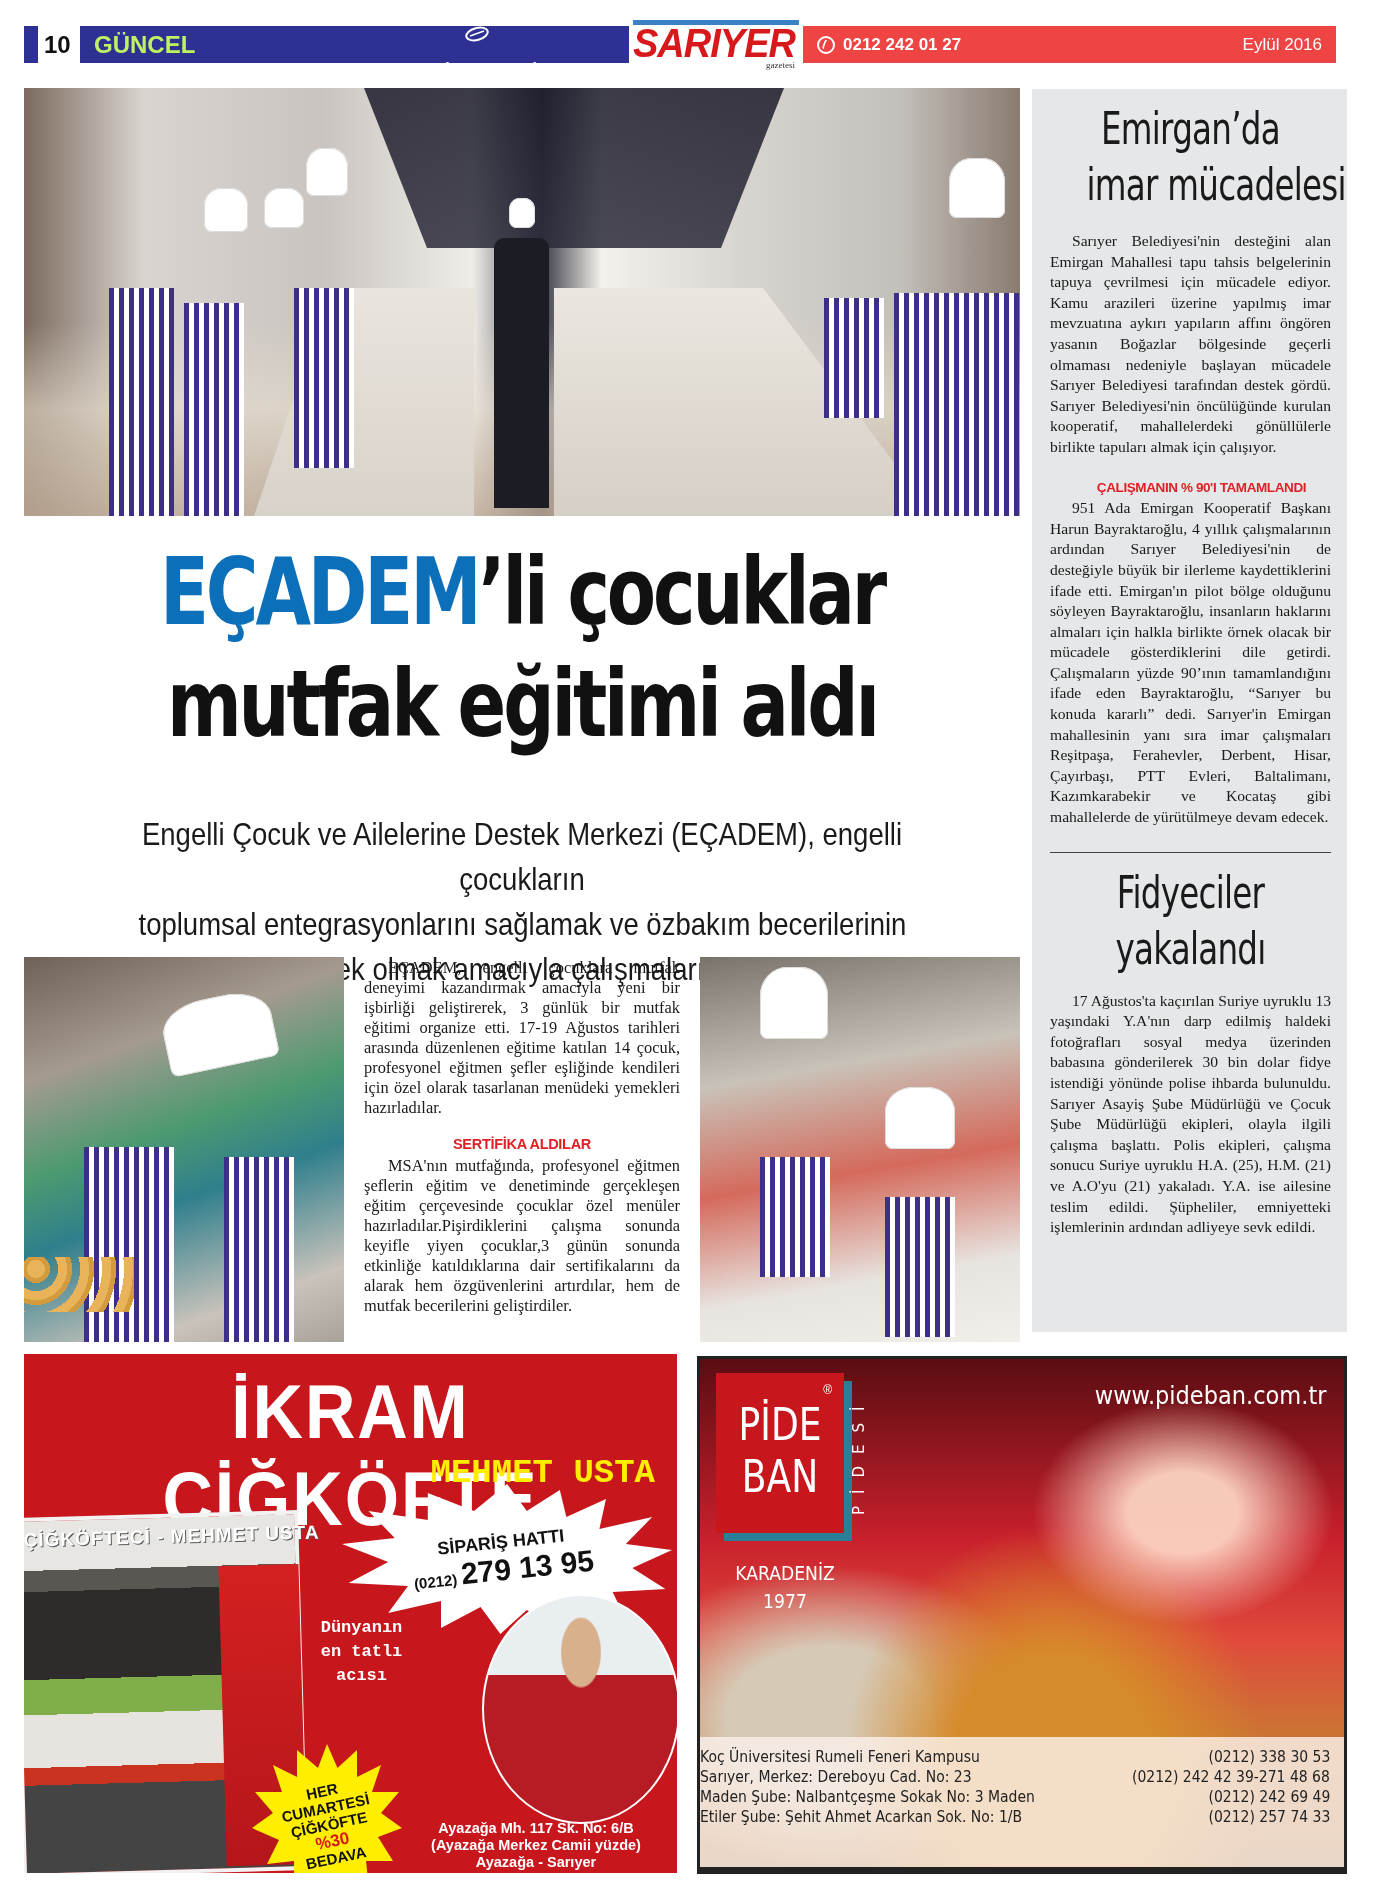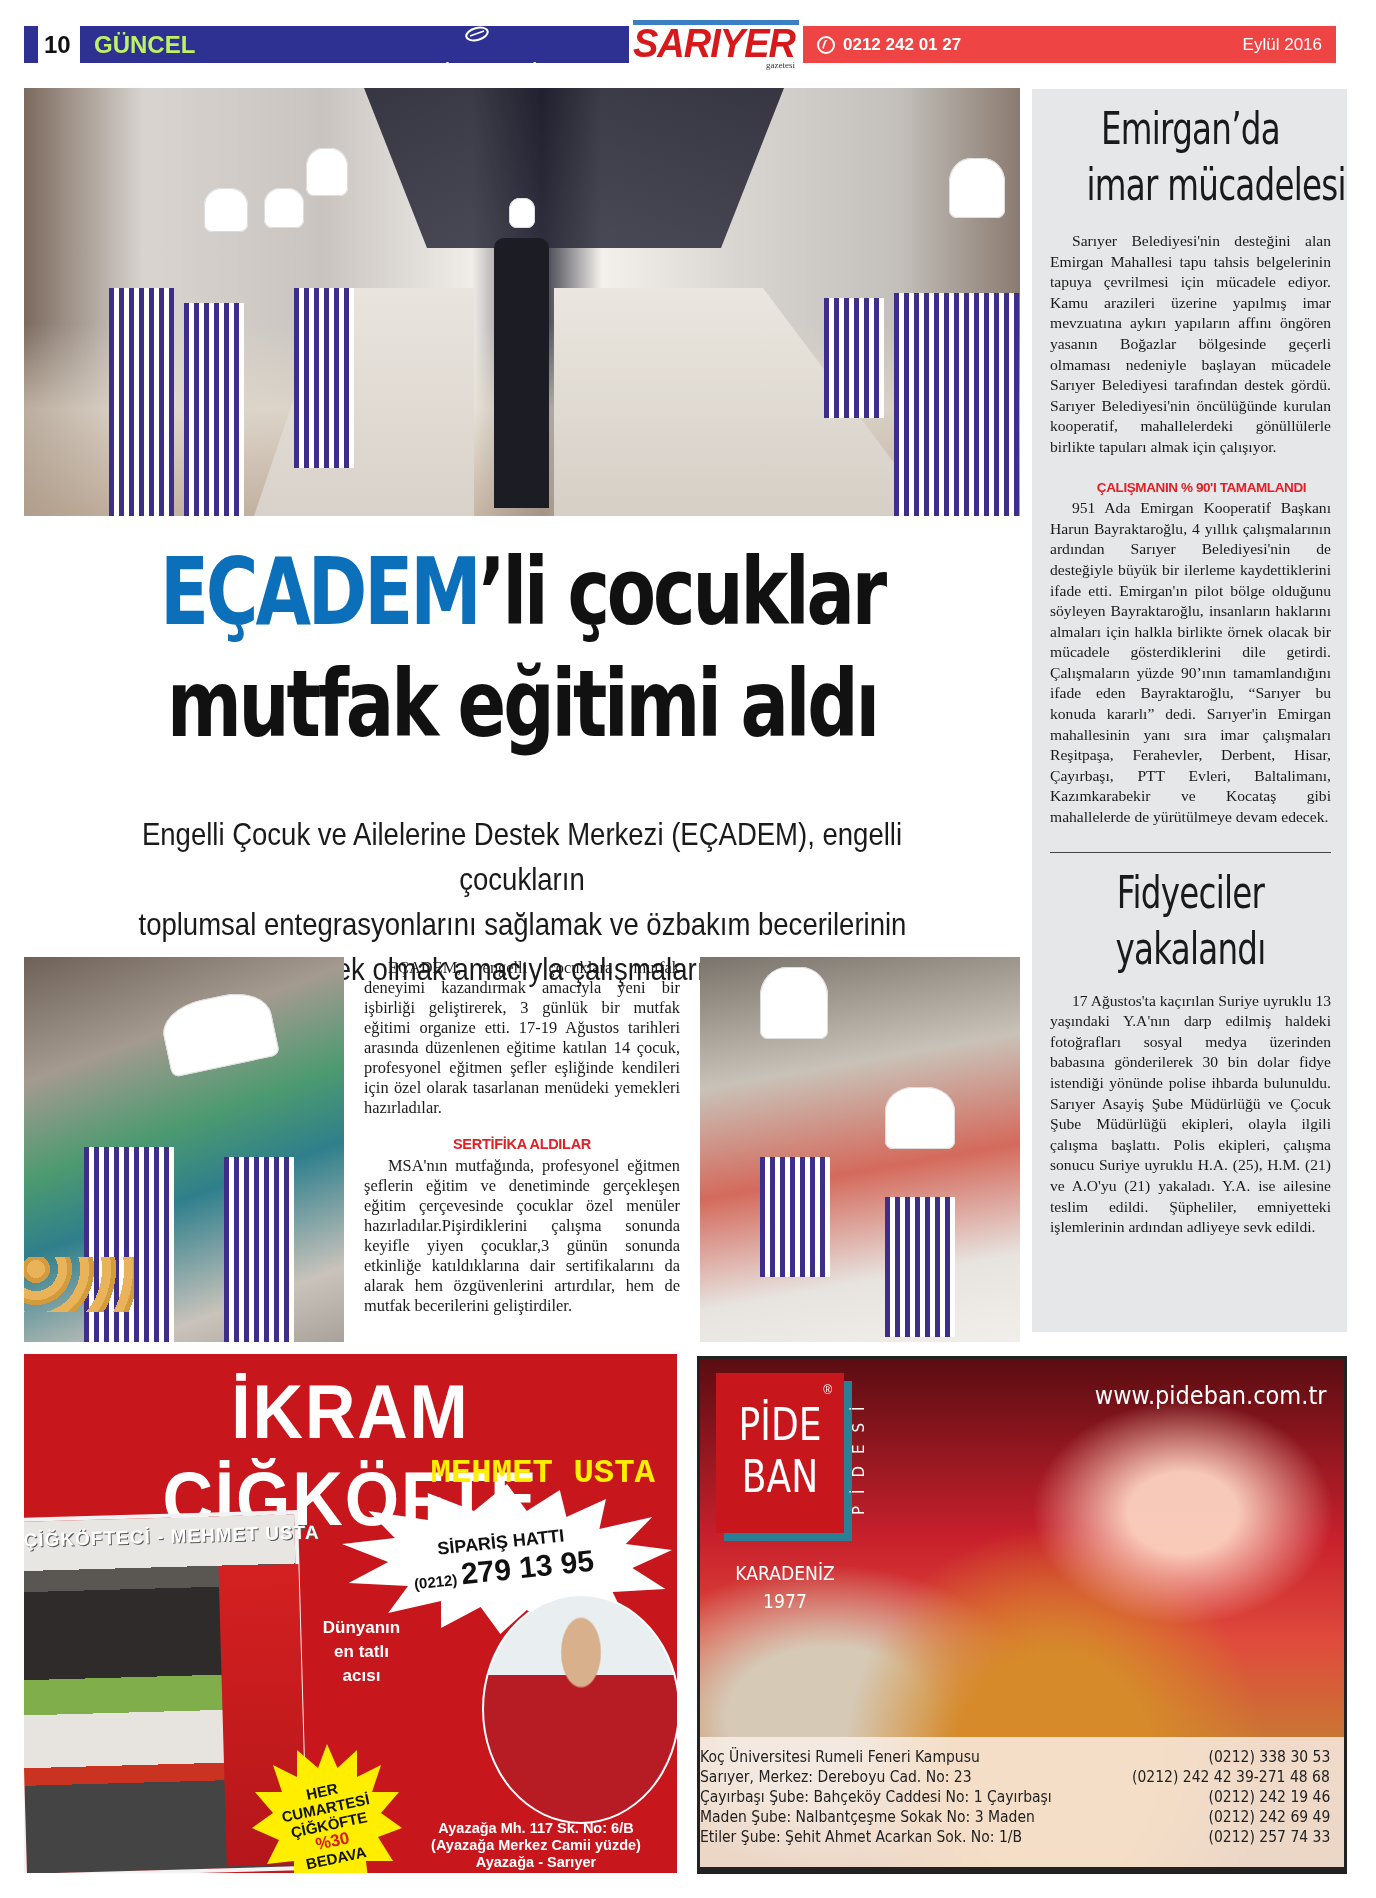--- a/index.html
+++ b/index.html
@@ -62,21 +62,21 @@
   .ad1 .brand { position: absolute; left: 0; width: 653px; top: 14px; text-align: center; font-family: "Liberation Sans", sans-serif; font-weight: bold; font-size: 76px; color: #fff; letter-spacing: 2px; transform: scaleX(0.92); }
   .ad1 .usta { position: absolute; right: 22px; top: 100px; font-family: Liberation Mono, monospace; font-weight: bold; font-size: 34px; color: #ffee00; margin-left: 24px; }
   .ad1 .shop { position: absolute; left: -6px; top: 160px; width: 285px; height: 360px; transform: rotate(-1.6deg); background: linear-gradient(180deg, #e8e6e3 0 14%, #5a5652 14% 20%, #2e2b2a 20% 45%, #7fae4a 45% 55%, #e7e3df 55% 70%, #c9331f 70% 75%, #444 75% 100%); border: 4px solid #f2f2f2; }
   .ad1 .shop-sign { position: absolute; left: 6px; top: 8px; font-family: "Liberation Sans", sans-serif; font-weight: bold; font-size: 19px; color: #fff; letter-spacing: 1px; text-shadow: 1px 1px 0 #555; white-space: nowrap; }
   .ad1 .shop-door { position: absolute; left: 200px; top: 50px; width: 80px; height: 300px; background: linear-gradient(180deg, #d42020, #b5161b); }
   .ad1 .star-order { position: absolute; left: 318px; top: 130px; width: 330px; height: 150px; background: #fff; clip-path: polygon(50% 0,56% 18%,66% 4%,68% 22%,80% 10%,78% 30%,94% 22%,86% 40%,100% 44%,88% 56%,98% 70%,82% 72%,86% 90%,70% 82%,66% 100%,56% 84%,48% 100%,42% 82%,30% 96%,30% 78%,14% 86%,20% 68%,2% 66%,14% 52%,0 40%,16% 36%,8% 18%,26% 24%,26% 6%,40% 18%); }
   .ad1 .order { position: absolute; left: 388px; top: 178px; transform: rotate(-6deg); text-align: center; font-family: "Liberation Sans", sans-serif; font-weight: bold; color: #111; }
   .ad1 .order .l1 { font-size: 18px; display: block; }
   .ad1 .order .l2 { font-size: 15px; }
   .ad1 .order .l3 { font-size: 30px; }
-  .ad1 .tagline { position: absolute; left: 290px; top: 262px; width: 95px; text-align: center; font-family: Liberation Sans, sans-serif; font-weight: bold; font-size: 17px; line-height: 24px; color: #fff; }
+  .ad1 .tagline { position: absolute; left: 290px; top: 262px; width: 95px; text-align: center; font-family: Liberation Mono, monospace; font-weight: bold; font-size: 17px; line-height: 24px; color: #fff; }
   .ad1 .portrait { position: absolute; left: 458px; top: 240px; width: 198px; height: 230px; border-radius: 50%; background: radial-gradient(ellipse at 50% 25%, #d8b08c 0 14%, transparent 15%), linear-gradient(180deg, #e9eef0 0 35%, #b71c25 35% 100%); border: 2px solid #fff; }
   .ad1 .star-promo { position: absolute; left: 228px; top: 390px; width: 150px; height: 150px; background: #ffee00; clip-path: polygon(50% 0,57% 16%,70% 4%,70% 22%,86% 14%,80% 32%,98% 32%,86% 46%,100% 56%,84% 62%,94% 78%,76% 78%,78% 96%,62% 86%,52% 100%,44% 86%,28% 96%,28% 78%,10% 80%,18% 64%,0 56%,14% 46%,2% 32%,20% 32%,14% 14%,30% 22%,30% 4%,44% 16%); }
   .ad1 .promo { position: absolute; left: 246px; top: 428px; width: 118px; text-align: center; transform: rotate(-12deg); font-family: "Liberation Sans", sans-serif; font-weight: bold; font-size: 15px; line-height: 17px; color: #111; }
   .ad1 .promo .red { color: #d7191c; font-size: 17px; }
   .ad1 .address { position: absolute; left: 392px; top: 466px; width: 240px; text-align: center; font-family: "Liberation Sans", sans-serif; font-weight: bold; font-size: 14.5px; line-height: 17px; color: #fff; }
 
   
   .ad2 { position: absolute; left: 697px; top: 1356px; width: 650px; height: 518px; border: 3px solid #222; overflow: hidden;
     background:
       radial-gradient(ellipse at 75% 30%, rgba(255,220,200,.9) 0 8%, transparent 22%),
@@ -235,24 +235,20 @@
   <div class="branches">
     <div class="branch">
         <span>Koç Üniversitesi Rumeli Feneri Kampusu</span>
         <span class="ph">(0212) 338 30 53</span>
       </div>
     <div class="branch">
         <span>Sarıyer, Merkez: Dereboyu Cad. No: 23</span>
         <span class="ph">(0212) 242 42 39-271 48 68</span>
       </div>
     <div class="branch">
-        <span>Çayırbaşı Şube: Bahçeköy Caddesi No: 1 Çayırbaşı</span>
-        <span class="ph">(0212) 242 19 46</span>
-      </div>
-    <div class="branch">
         <span>Maden Şube: Nalbantçeşme Sokak No: 3 Maden</span>
         <span class="ph">(0212) 242 69 49</span>
       </div>
     <div class="branch">
         <span>Etiler Şube: Şehit Ahmet Acarkan Sok. No: 1/B</span>
         <span class="ph">(0212) 257 74 33</span>
       </div>
   </div>
 </div>
 

